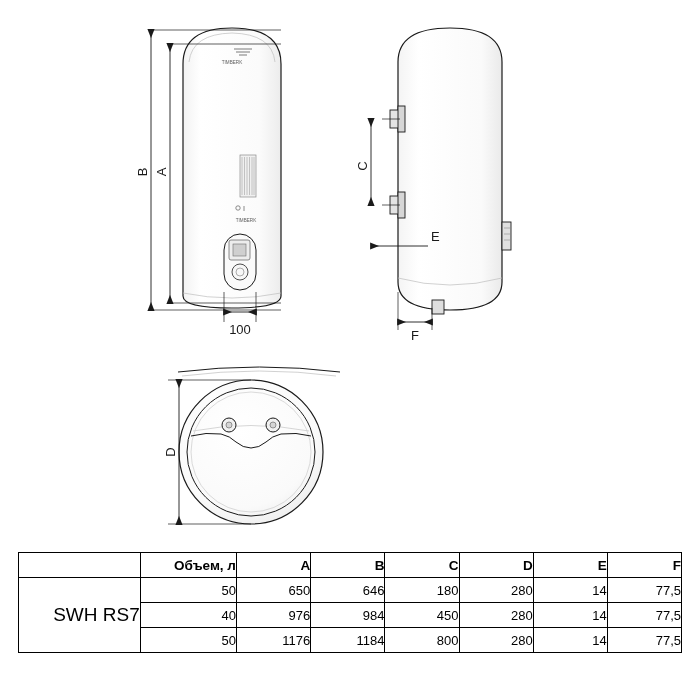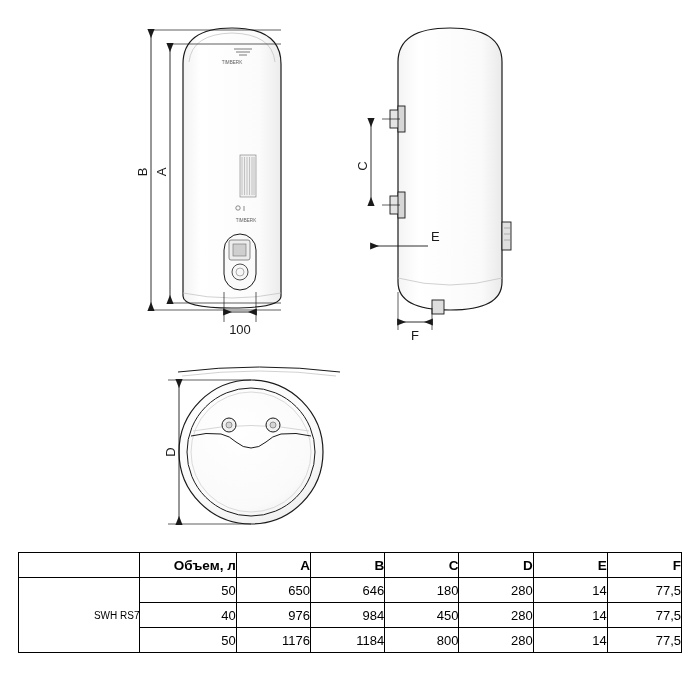--- a/index.html
+++ b/index.html
@@ -46,21 +46,21 @@
     padding: 0;
     font-weight: normal;
     color: #000;
   }
   table.spec th {
     font-weight: bold;
     font-size: 13.5px;
   }
   td.model-cell {
     font-weight: bold;
-    font-size: 10px;
+    font-size: 19px;
     width: 122px;
   }
   .col-vol { width: 96px; }
   .col-dim { width: 74px; }
 </style>
 </head>
 <body>
 
 <div id="stage">
 

